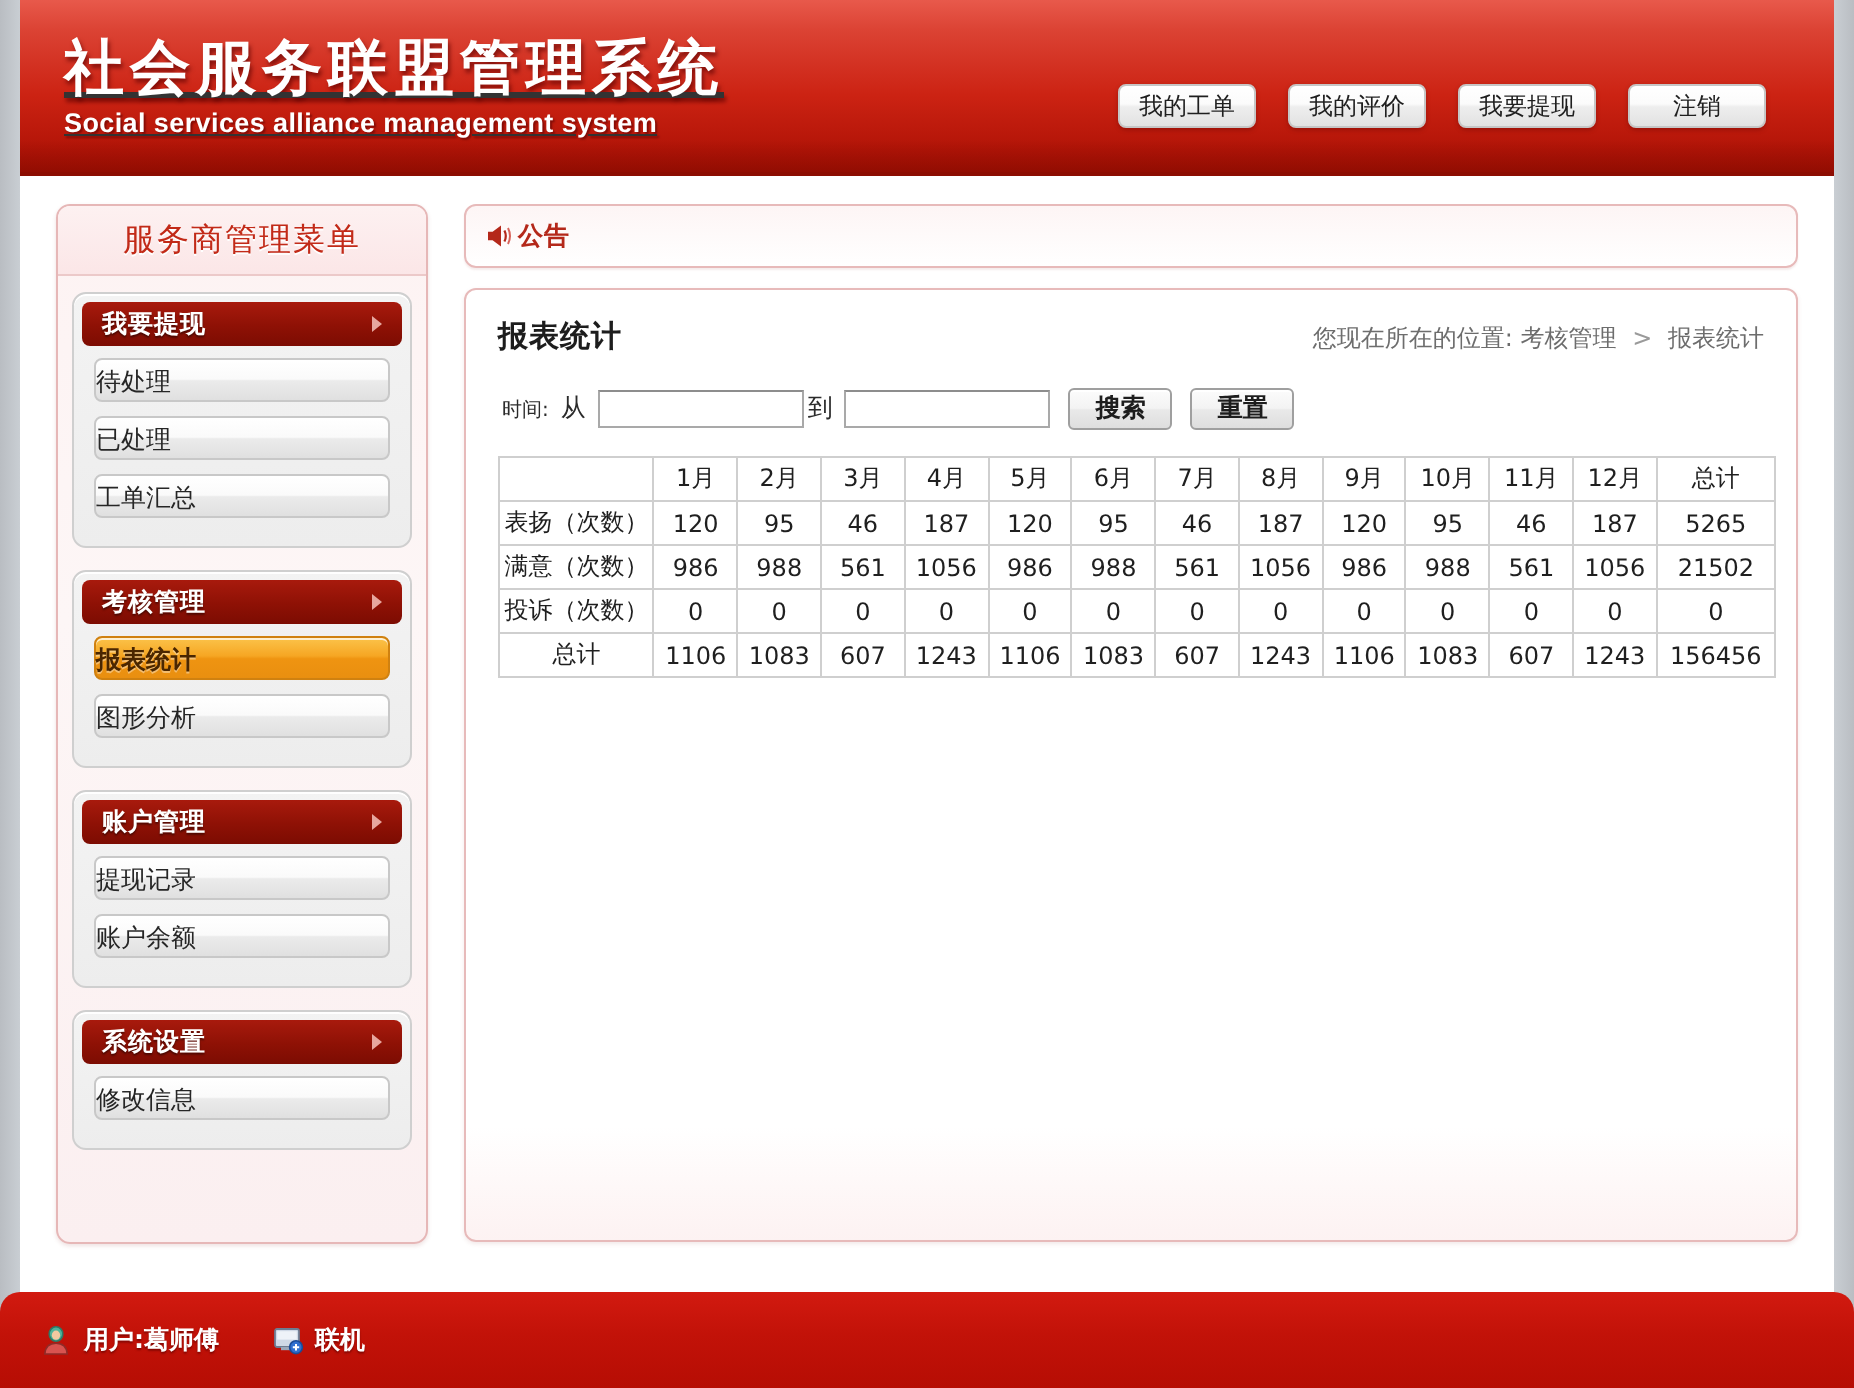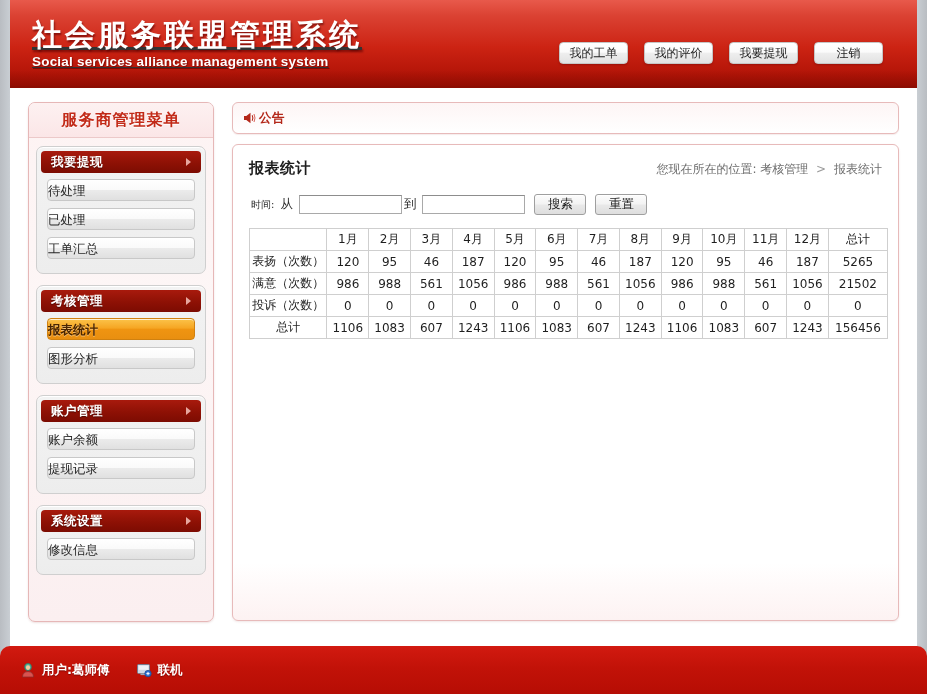--- a/index.html
+++ b/index.html
@@ -136,21 +136,21 @@
     border-radius: 7px;
     box-sizing: border-box;
     box-shadow: 0 1px 2px rgba(160,90,90,0.18);
   }
   .sidebar-title {
     height: 34px;
     line-height: 34px;
     text-align: center;
     font-family: "DejaVu Sans", "Liberation Sans", sans-serif;
     font-size: 16px;
-    font-weight: bold;
+    font-weight: normal;
     color: #c22a18;
     letter-spacing: 1px;
     background: linear-gradient(to bottom, #fdf1f1 0%, #fbe6e7 100%);
     border-bottom: 1px solid #ecc9c9;
     border-radius: 6px 6px 0 0;
     text-shadow: 0 1px 0 #fff;
   }
   .menu-wrap {
     padding: 8px 7px 0 7px;
   }
@@ -312,20 +312,21 @@
     margin-left: 9px;
     font-family: "DejaVu Sans", "Liberation Sans", sans-serif;
     font-size: 12.5px;
     color: #1d1d1d;
     background: linear-gradient(to bottom, #fcfcfc 0%, #f3f3f3 48%, #e9e9e9 52%, #dedede 100%);
     border: 1px solid #9f9f9f;
     border-radius: 3px;
     box-shadow: inset 0 1px 0 #ffffff;
     cursor: pointer;
     box-sizing: border-box;
+    font-weight: bold;
   }
 
   
   table.report {
     border-collapse: collapse;
     table-layout: fixed;
     width: 639px;
     margin-left: 0;
     background: #ffffff;
   }
@@ -429,22 +430,22 @@
               <div class="menu-item">图形分析</div>
             </div>
           </div>
 
           <div class="menu-group">
             <div class="group-head">
               <span>账户管理</span>
               <span class="group-arrow"></span>
             </div>
             <div class="menu-items">
+              <div class="menu-item">提现记录</div>
               <div class="menu-item">账户余额</div>
-              <div class="menu-item">提现记录</div>
             </div>
           </div>
 
           <div class="menu-group">
             <div class="group-head">
               <span>系统设置</span>
               <span class="group-arrow"></span>
             </div>
             <div class="menu-items">
               <div class="menu-item">修改信息</div>

